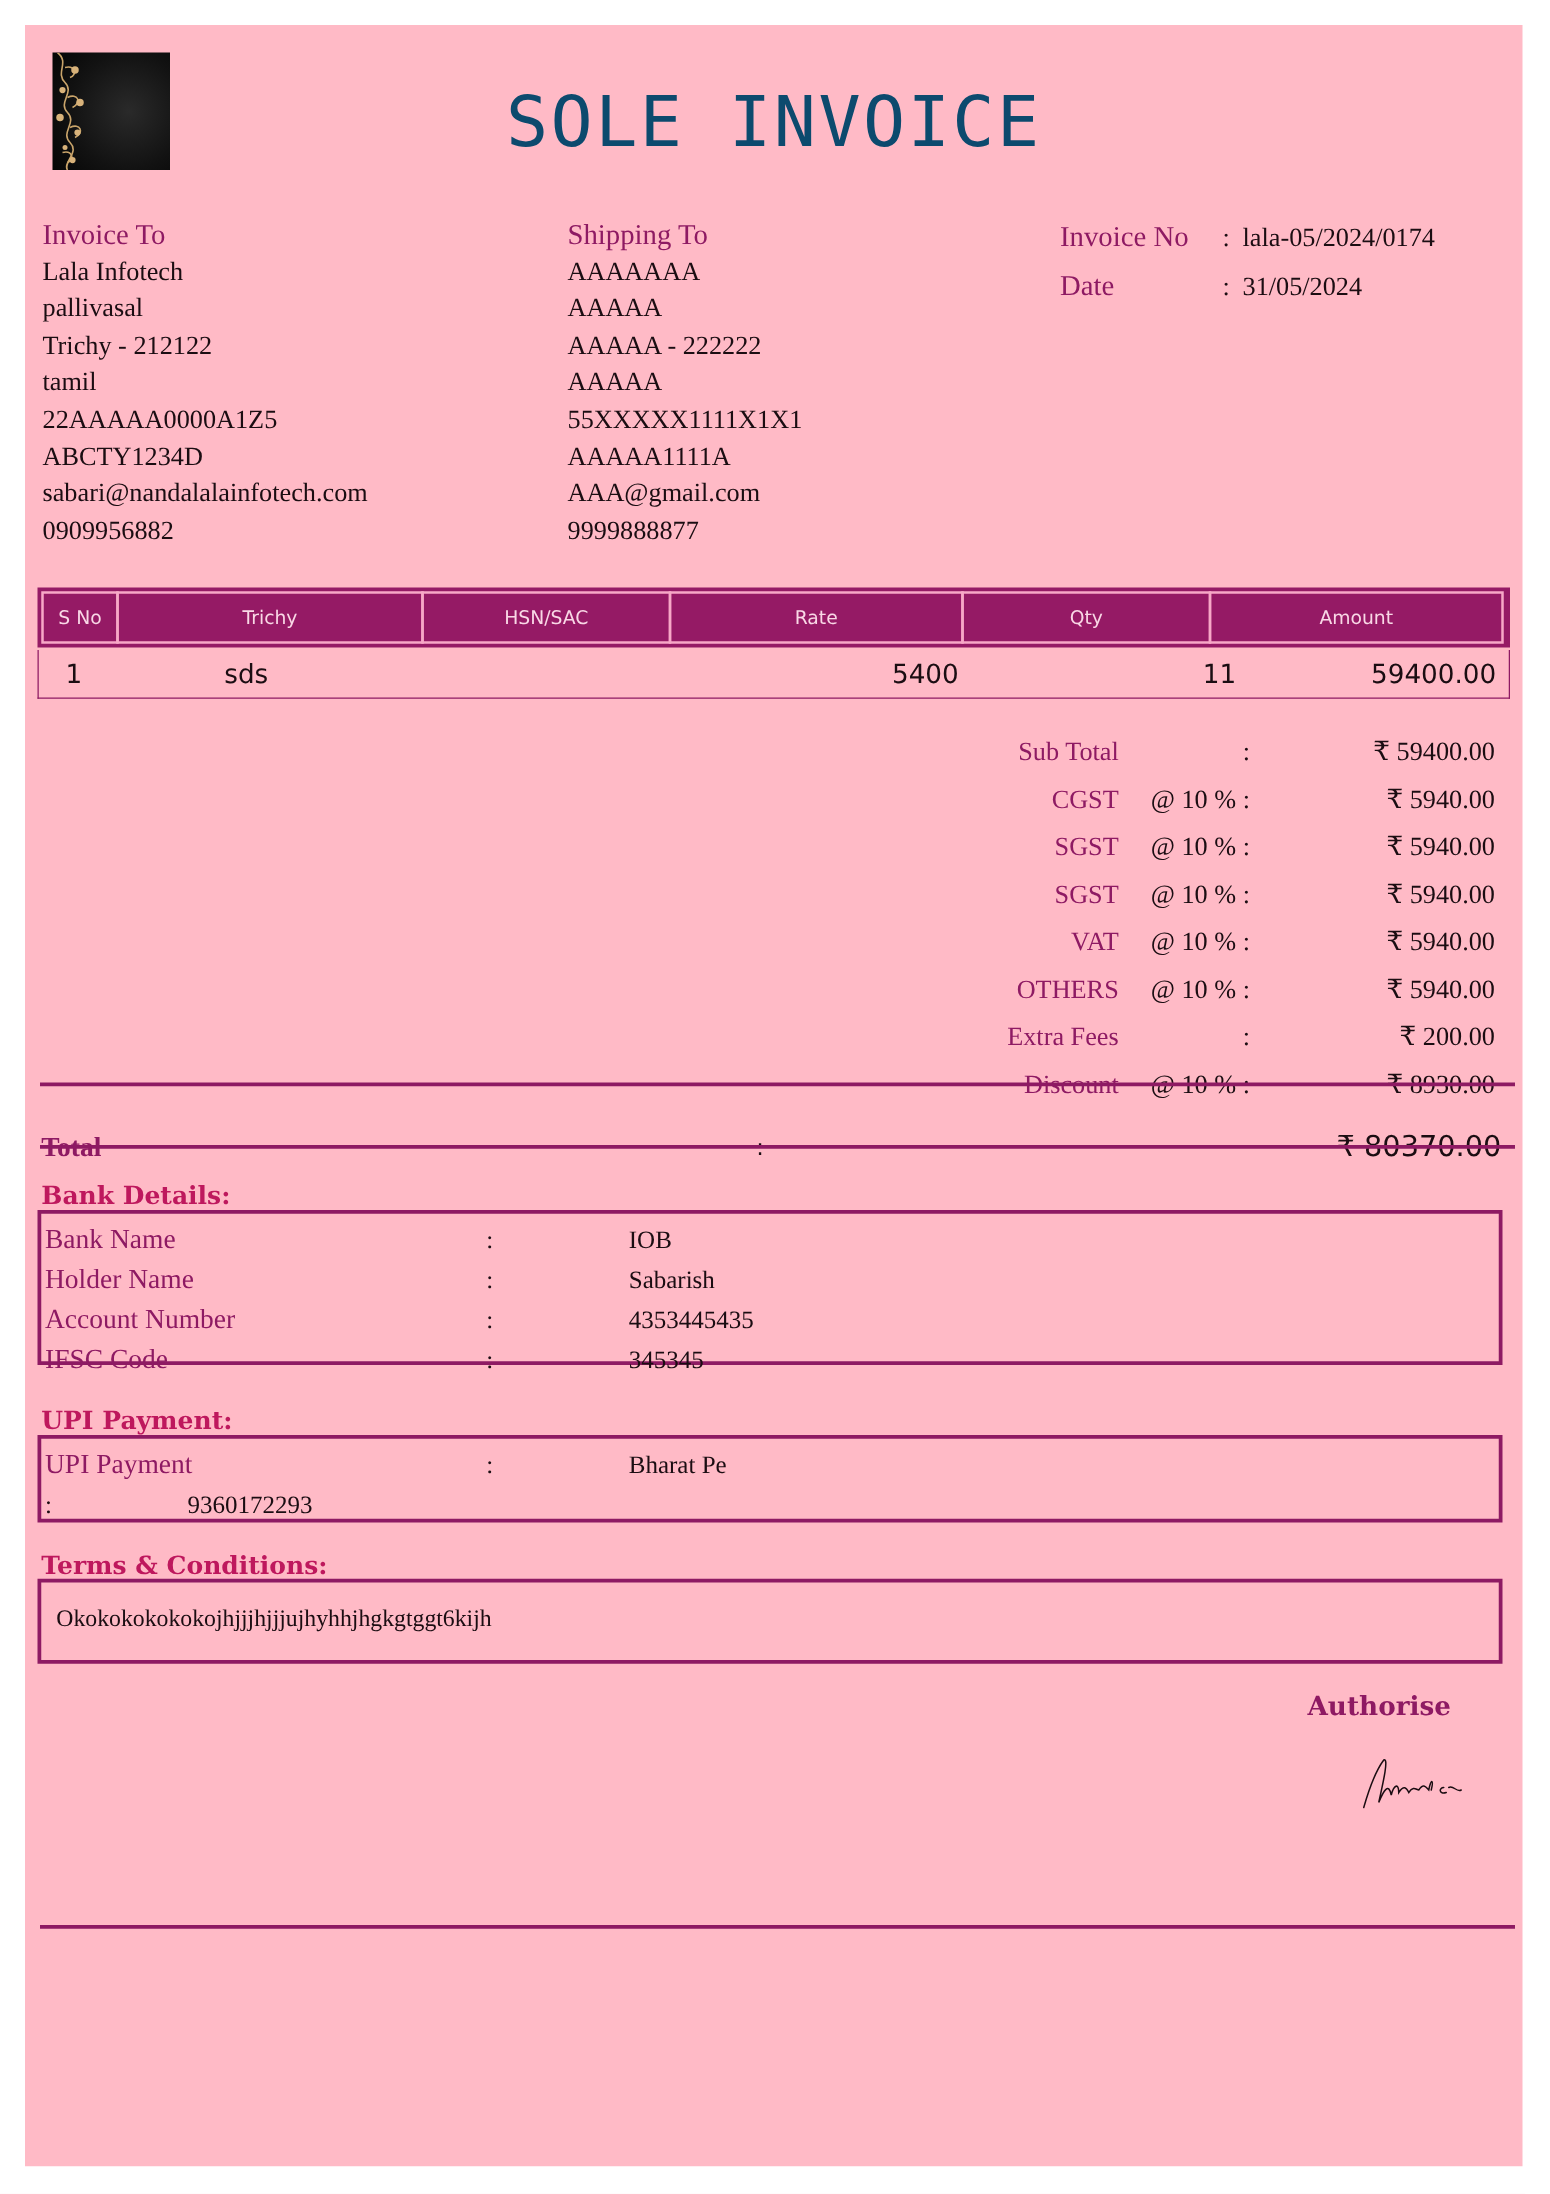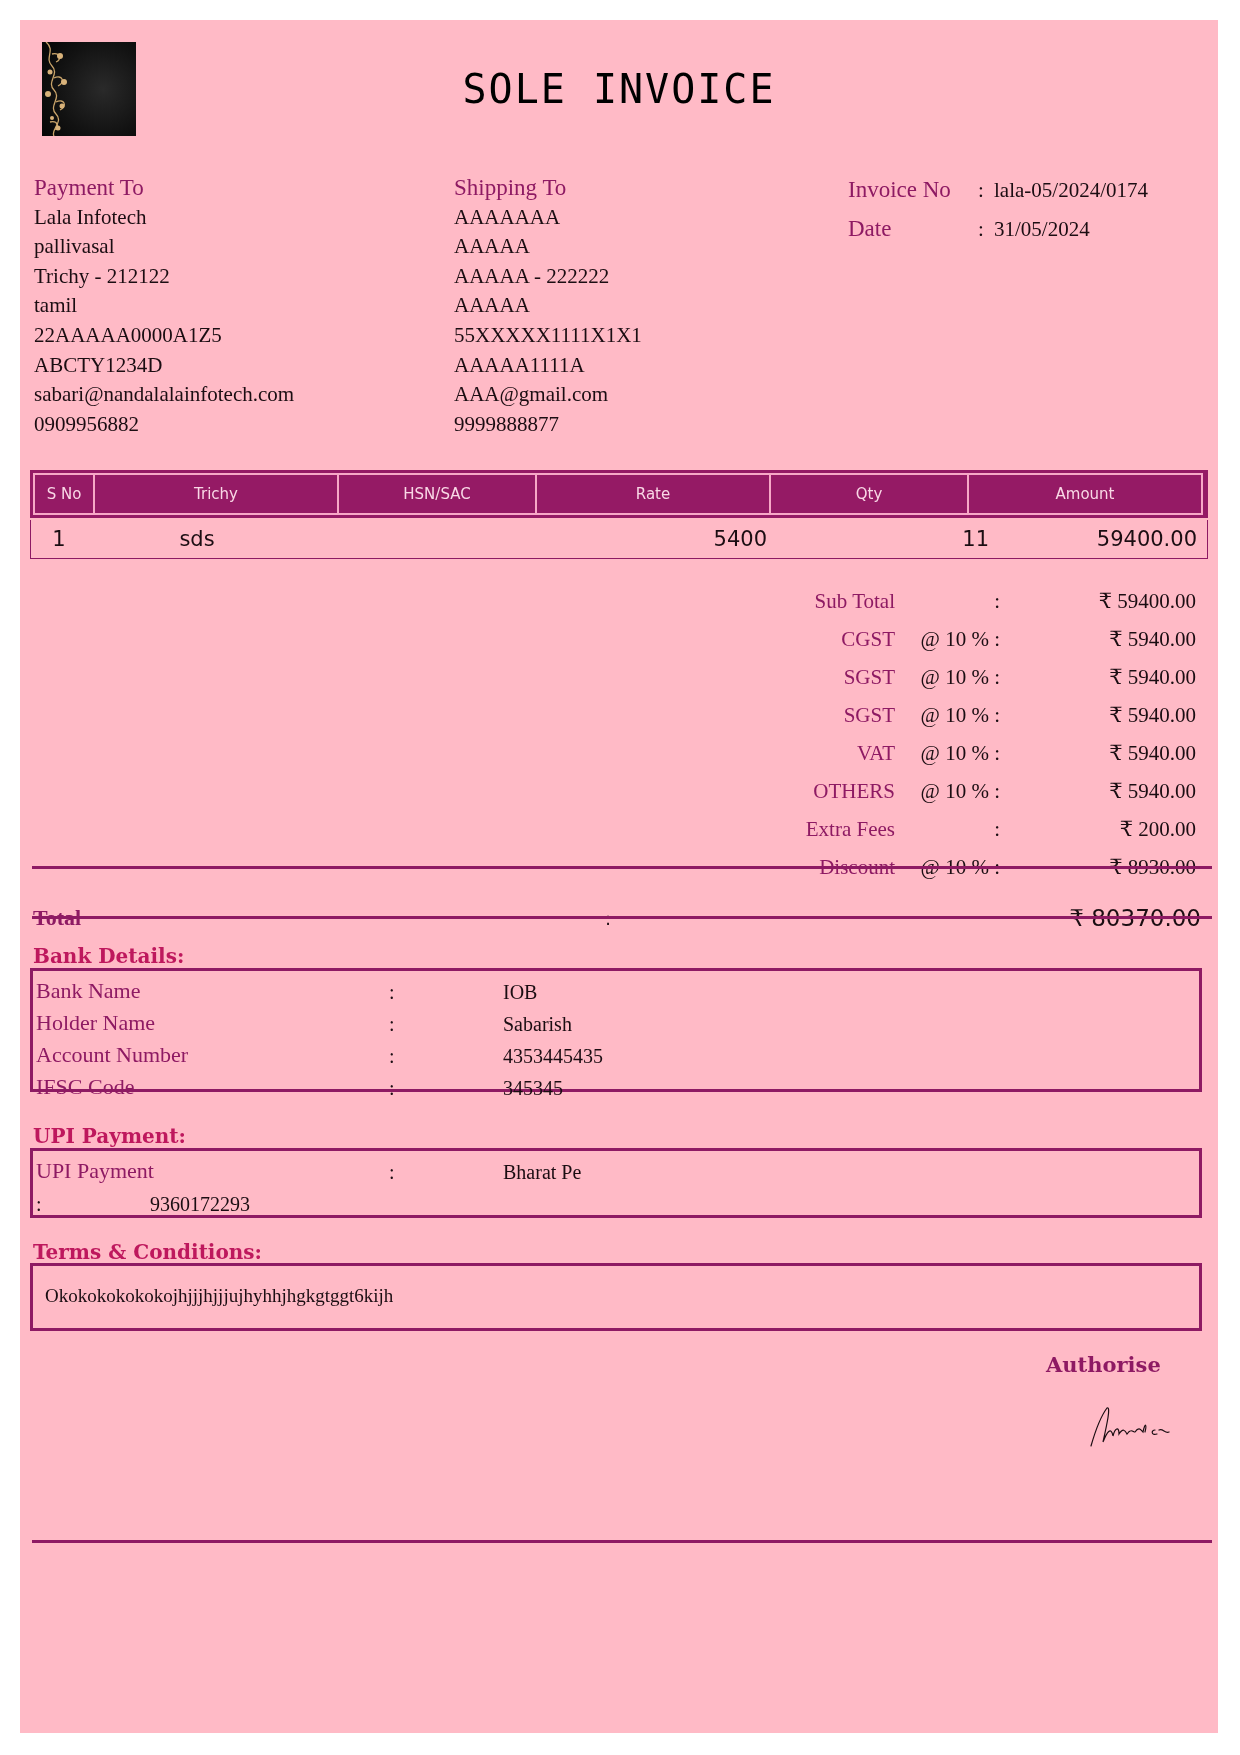--- a/index.html
+++ b/index.html
@@ -16,21 +16,21 @@
 
   .logo {
     position: absolute; left: 22px; top: 22px; width: 94px; height: 94px;
     background: radial-gradient(circle at 65% 50%, #2a2a2a 0%, #121212 60%, #050505 100%);
     overflow: hidden;
   }
   .logo svg { position: absolute; left: 0; top: 0; }
 
   .title {
     position: absolute; left: 0; width: 1198px; top: 46px; text-align: center;
-    font-size: 40px; letter-spacing: 2px; color: #000000;
+    font-size: 56px; letter-spacing: 2px; color: #0c4a6e;
   }
 
   .addr { position: absolute; top: 153px; font-size: 21px; line-height: 29.6px; }
   .addr .hdr { font-size: 23px; color: #8E1A63; }
   .addr-billing { left: 14px; }
   .addr-shipping { left: 434px; }
 
   .meta { position: absolute; left: 828px; top: 157px; font-size: 21px; }
   .meta .row { display: flex; height: 39px; align-items: baseline; }
   .meta .lbl { width: 130px; font-size: 23px; color: #8E1A63; }
@@ -103,21 +103,21 @@
         <circle cx="20" cy="64" r="2.5"></circle>
         <circle cx="10" cy="76" r="2"></circle>
         <circle cx="16" cy="86" r="2.5"></circle>
       </g>
     </svg>
   </div>
 
   <div class="title mono">SOLE INVOICE</div>
 
   <div class="addr addr-billing lserif">
-    <div class="hdr">Payment To</div>
+    <div class="hdr">Invoice To</div>
     <div class="dark">Lala Infotech</div>
     <div class="dark">pallivasal</div>
     <div class="dark">Trichy - 212122</div>
     <div class="dark">tamil</div>
     <div class="dark">22AAAAA0000A1Z5</div>
     <div class="dark">ABCTY1234D</div>
     <div class="dark">sabari@nandalalainfotech.com</div>
     <div class="dark">0909956882</div>
   </div>
 

